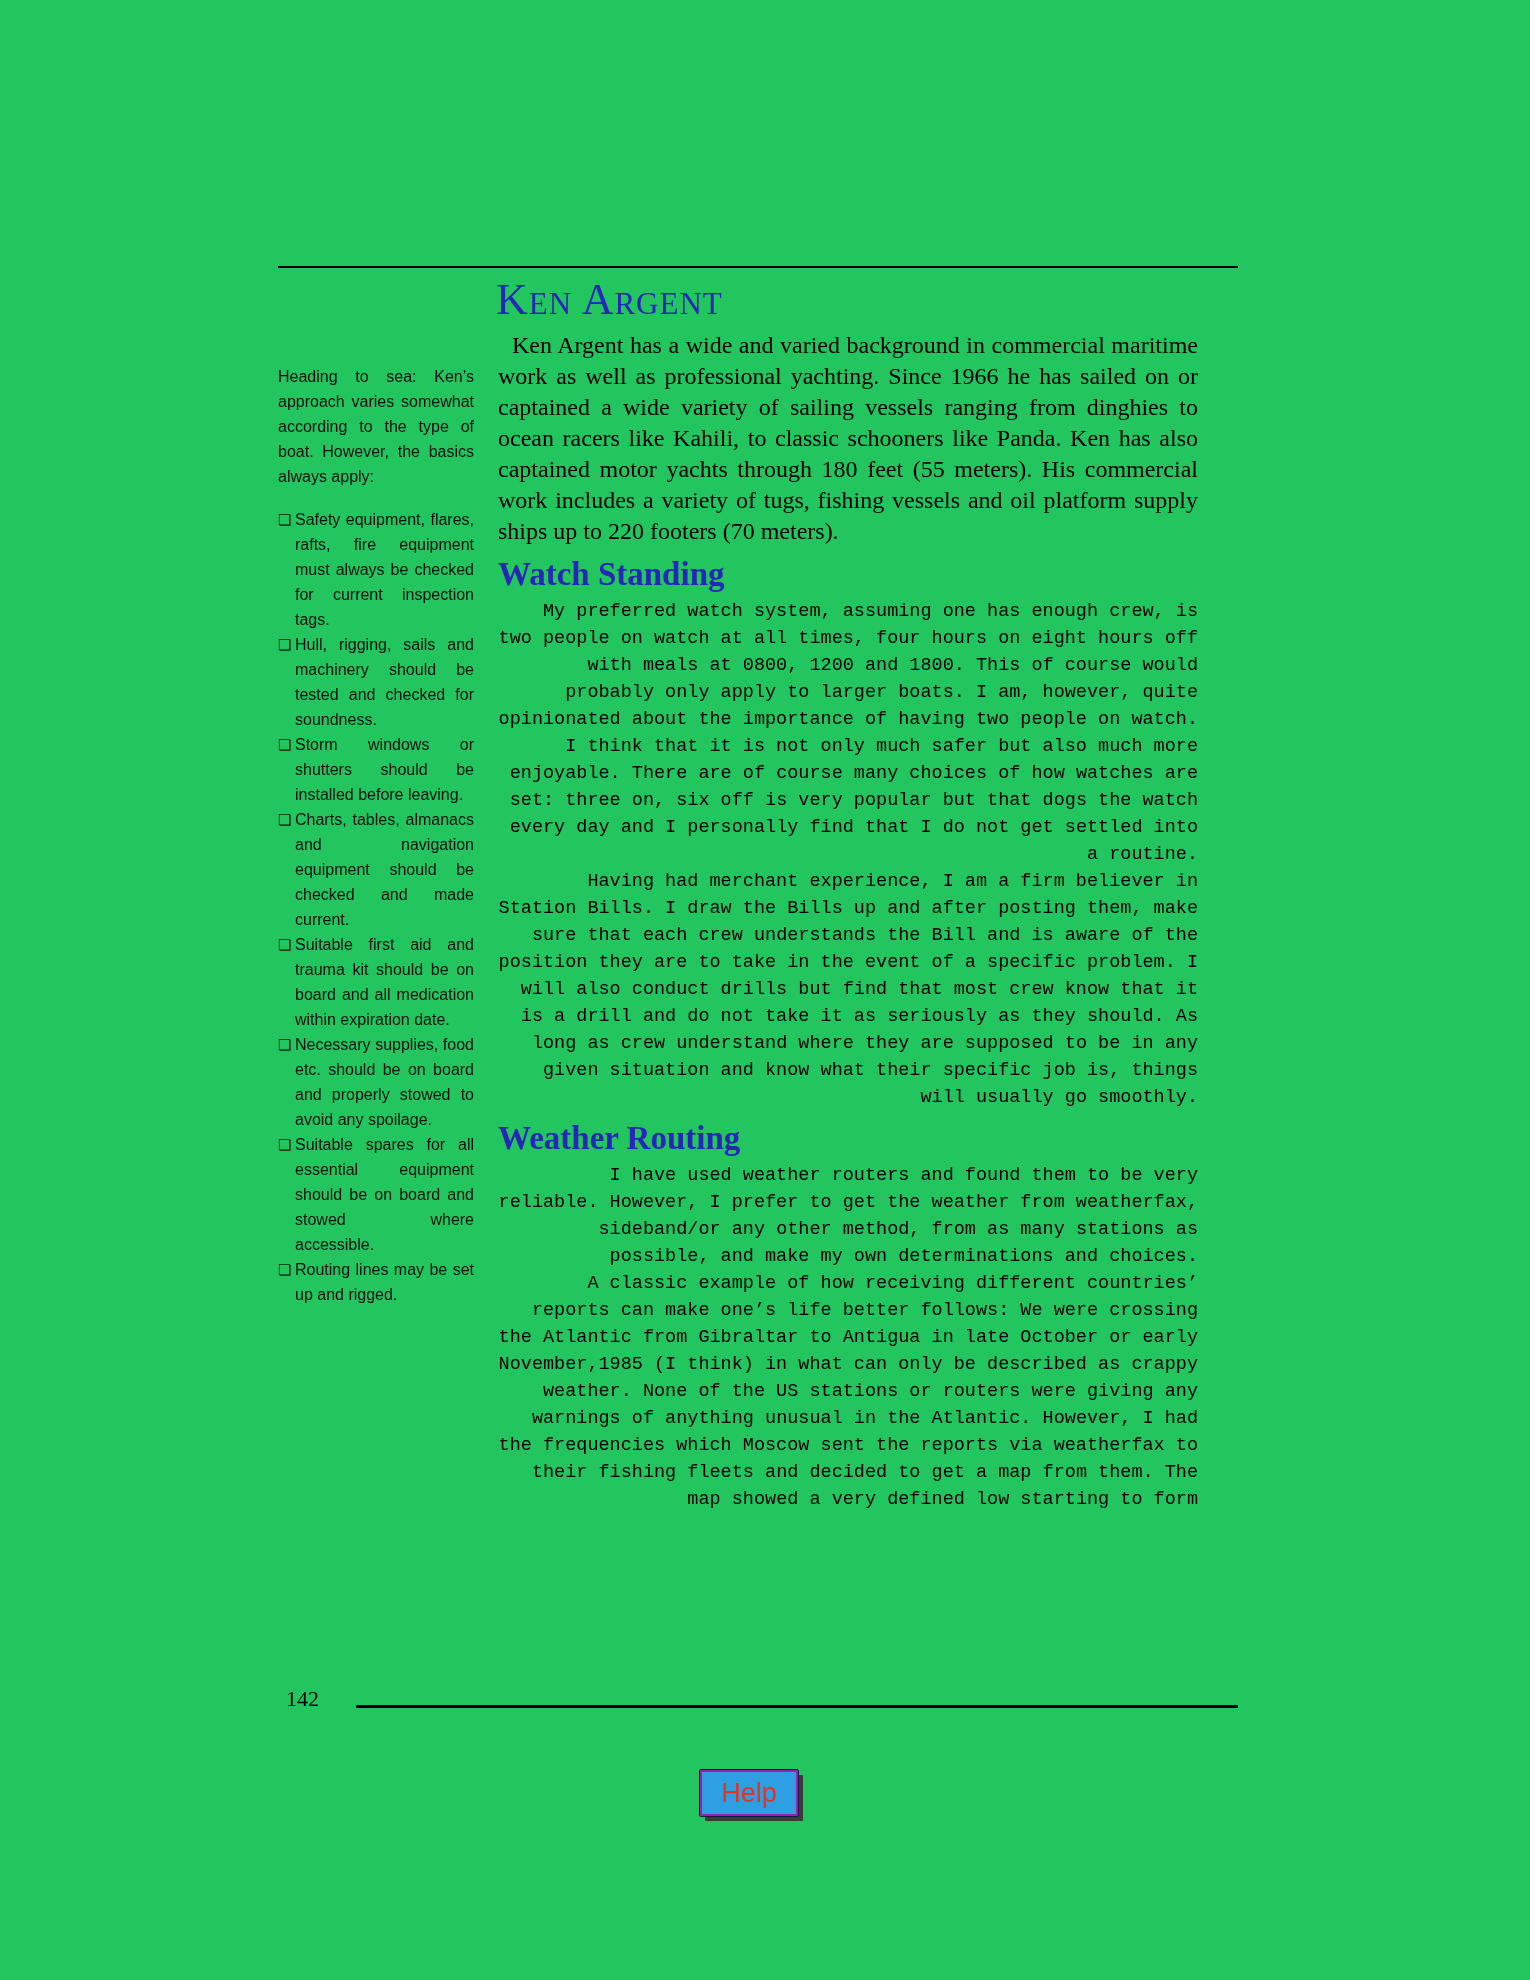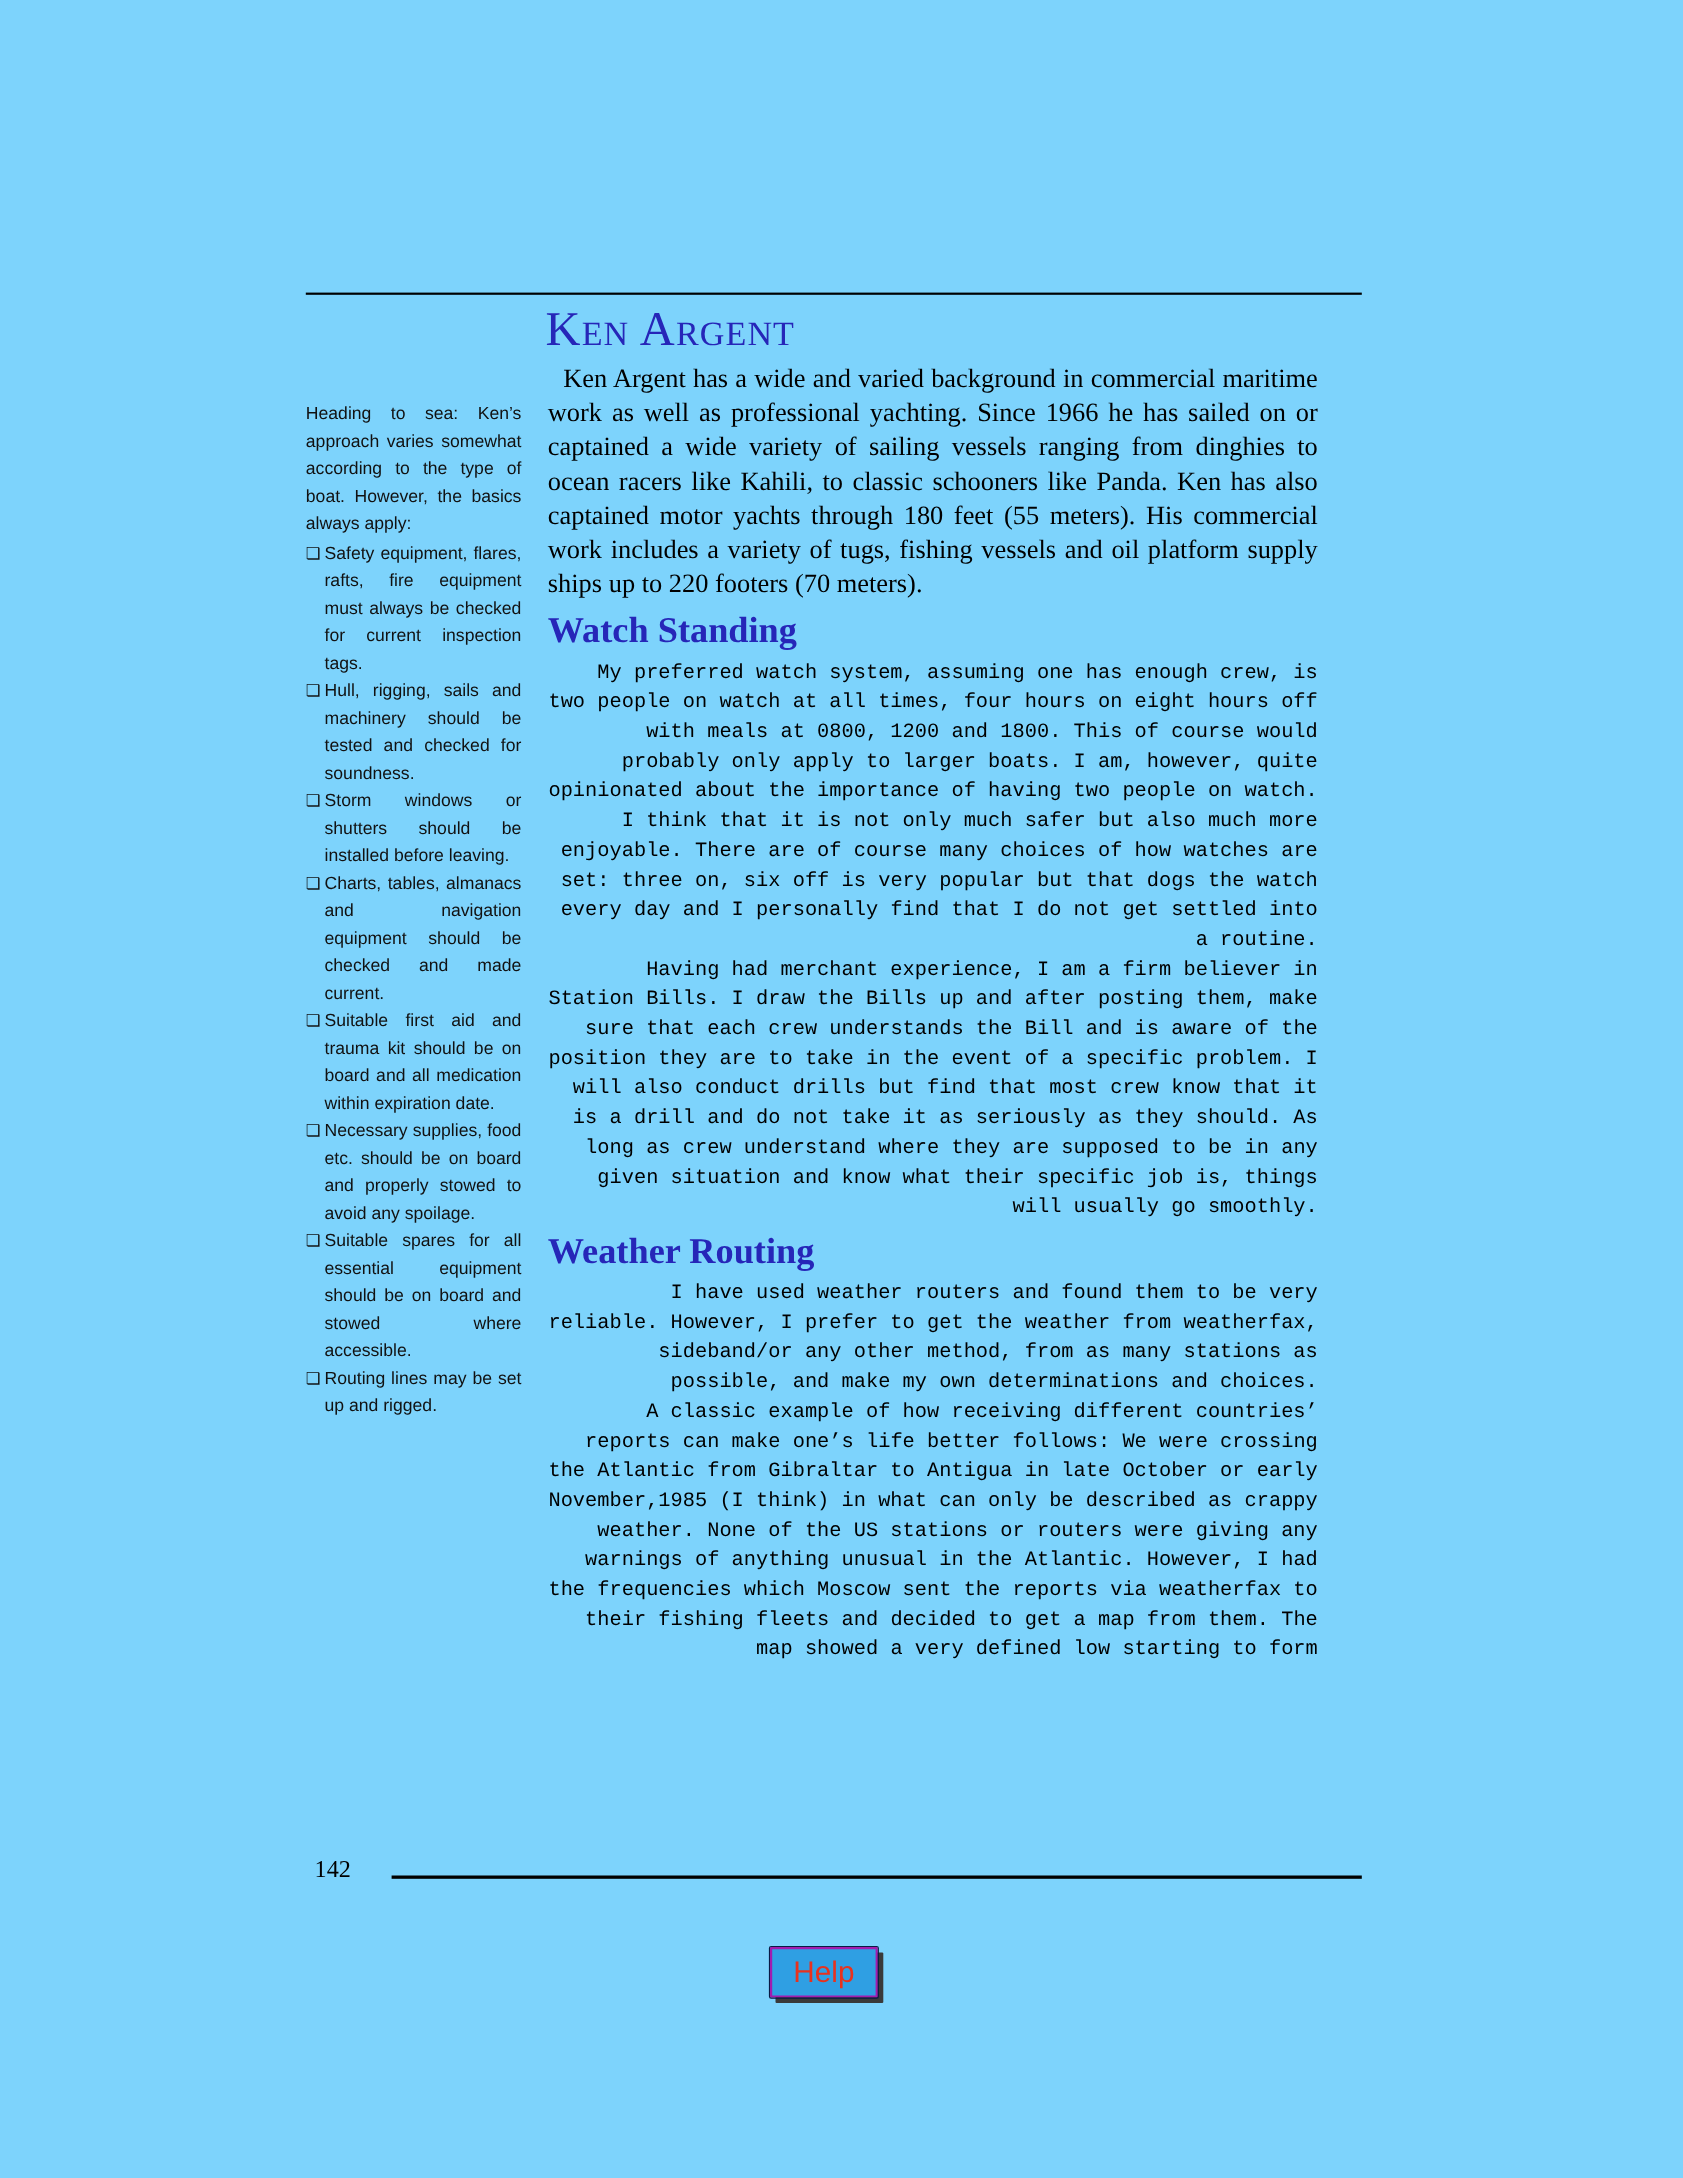--- a/index.html
+++ b/index.html
@@ -7,21 +7,21 @@
     --help-bg: #2f9fe3;
     --help-text: #e8321e;
     --rule: #000000;
   }
   * { margin: 0; padding: 0; box-sizing: border-box; }
   html, body { background: #ffffff; }
   .page {
     position: relative;
     width: 1530px;
     height: 1980px;
-    background: #7dd3fc;
+    background: #22c55e;
     font-family: "Liberation Serif", serif;
     color: #000;
     overflow: hidden;
   }
   .top-rule {
     position: absolute;
     left: 278px; top: 266px;
     width: 960px; height: 2px;
     background: var(--rule);
   }
@@ -39,21 +39,21 @@
     position: absolute;
     left: 278px; top: 364px;
     width: 196px;
     font-family: "Liberation Sans", sans-serif;
     font-size: 16px;
     line-height: 25px;
     color: #111;
   }
   .sidebar-intro {
     text-align: justify;
-    margin-bottom: 2px;
+    margin-bottom: 18px;
   }
   .check-item {
     display: flex;
     align-items: flex-start;
   }
   .check-glyph {
     flex: 0 0 17px;
     font-size: 15px;
   }
   .check-text {

